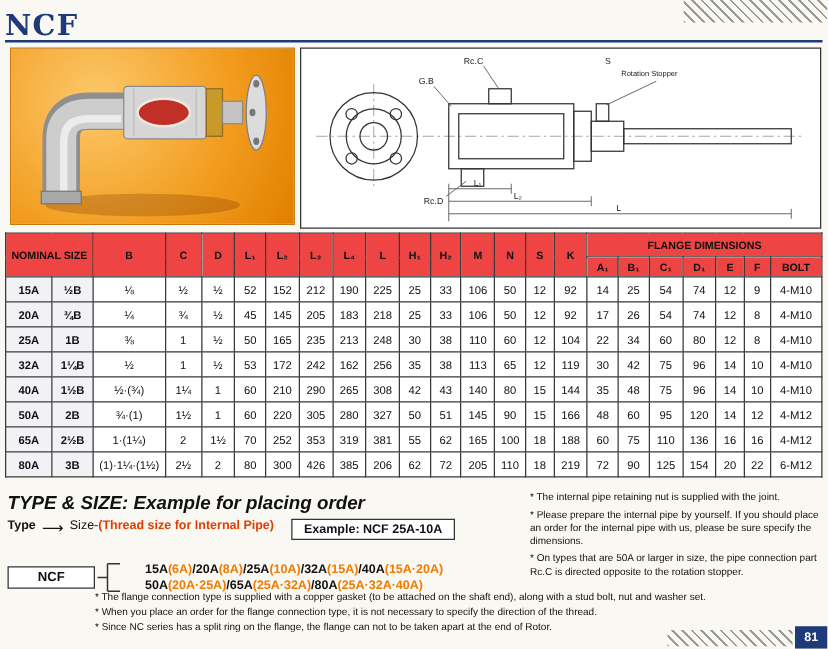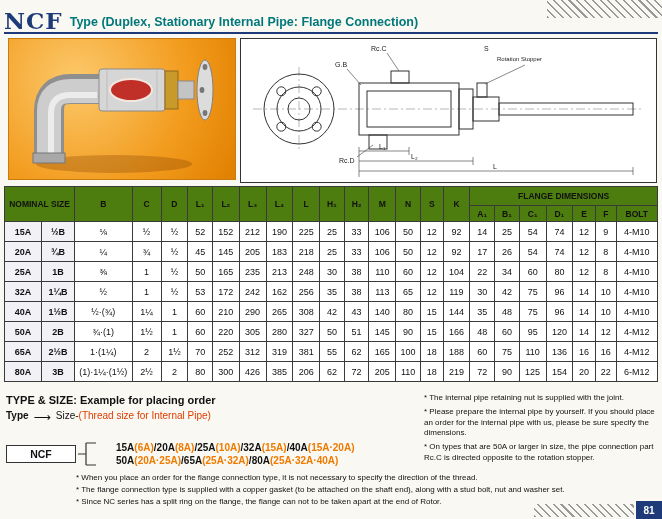--- a/index.html
+++ b/index.html
@@ -23,34 +23,34 @@
     border:1px solid #c87c10;}
   .drawing{position:absolute;left:240px;top:38px;width:415px;height:143px;
     background:#fff;border:1px solid #333;}
   .draw-svg text{font-size:7px;fill:#222;}
   .draw-svg text.small{font-size:6px;}
   
   .spec-table{position:absolute;left:4px;top:186px;width:654px;
     border-collapse:collapse;table-layout:fixed;font-size:9px;}
   .spec-table th,.spec-table td{border:1px solid #3a3a3a;text-align:center;
     padding:0;overflow:hidden;white-space:nowrap;}
-  .spec-table th{background:#4d7c0f;font-weight:bold;font-size:8.5px;}
+  .spec-table th{background:#ef4444;font-weight:bold;font-size:8.5px;}
   .spec-table tr.h1 th{height:18px;}
   .spec-table tr.h2 th{height:15px;}
   .spec-table td{height:19px;background:#fff;}
   .spec-table td.nom{background:#f1f1f6;font-weight:bold;}
   
   .order{position:absolute;left:6px;top:394px;width:414px;}
-  .order-heading{font-weight:bold;font-size:11px;}
+  .order-heading{font-weight:bold;font-size:15px;font-style:italic;}
   .order-row{display:flex;margin-top:4px;font-size:10px;}
   .order-type{font-weight:bold;}
   .arrow{margin:0 5px;font-size:12px;}
   .size-label{font-weight:normal;}
   .accent{color:#ef7a00;}
-  .size-red{color:#e03c00;font-weight:normal;}
+  .size-red{color:#e03c00;font-weight:bold;}
   .example-box{border:1px solid #333;background:#fff;padding:2px 9px;
     font-weight:bold;font-size:10px;margin-left:14px;white-space:nowrap;}
   .ncf-row{display:flex;align-items:center;margin-top:8px;}
   .ncf-box{border:1.5px solid #333;background:#fff;width:68px;text-align:center;
     font-weight:bold;font-size:10.5px;padding:2px 0;}
   .size-lines{font-size:10px;font-weight:bold;}
   .size-line{margin:2px 16px;white-space:nowrap;}
   
   .notes-right{position:absolute;left:424px;top:393px;width:234px;
     font-size:8px;line-height:1.35;}
@@ -63,21 +63,20 @@
     background:repeating-linear-gradient(45deg,#9a9a9a 0 1.5px,transparent 1.5px 5.5px);}
   .page-num{position:absolute;right:0;bottom:0;width:26px;height:18px;
     background:#1f3a78;color:#fff;font-weight:bold;font-size:10px;
     display:flex;align-items:center;justify-content:center;}
 </style>
 </head>
 <body>
 
 <div class="header">
   <span class="code">NCF</span>
-  <span class="title">Type (Duplex, Stationary Internal Pipe: Flange Connection)</span>
 </div>
 <div class="hatch-top"></div>
 
 <div class="photo">
   <svg width="226" height="140" viewBox="0 0 226 140">
     <ellipse cx="105" cy="125" rx="78" ry="9" fill="rgba(120,55,0,0.28)"></ellipse>
     <path d="M40,122 L40,72 Q40,50 62,50 L92,50" fill="none" stroke="#8f8f8f" stroke-width="30"></path>
     <path d="M40,120 L40,72 Q40,52 62,52 L92,52" fill="none" stroke="#cdcdcd" stroke-width="24"></path>
     <path d="M42,116 L42,74 Q42,56 62,56 L88,56" fill="none" stroke="#ececec" stroke-width="6"></path>
     <rect x="24" y="114" width="32" height="10" fill="#a8a8a8" stroke="#777"></rect>
@@ -353,21 +352,21 @@
         <td>4-M12</td>
       </tr>
       <tr>
         <td class="nom">65A</td>
         <td class="nom">2½B</td>
         <td>1·(1¼)</td>
         <td>2</td>
         <td>1½</td>
         <td>70</td>
         <td>252</td>
-        <td>312</td>
+        <td>353</td>
         <td>319</td>
         <td>381</td>
         <td>55</td>
         <td>62</td>
         <td>165</td>
         <td>100</td>
         <td>18</td>
         <td>188</td>
         <td>60</td>
         <td>75</td>
@@ -405,39 +404,40 @@
     </tbody>
 </table>
 
 <div class="order">
   <div class="order-heading">TYPE &amp; SIZE: Example for placing order</div>
   <div class="order-row">
     <span class="order-type">Type</span>
     <span class="arrow">⟶</span>
     <span class="size-label">Size-</span>
     <span class="size-red">(Thread size for Internal Pipe)</span>
+    <span class="example-box">Example: NCF 25A-10A</span>
   </div>
   <div class="ncf-row">
     <div class="ncf-box">NCF</div>
     <svg width="24" height="44" viewBox="0 0 24 44">
       <path d="M2,22 H10 M10,11 V33 M10,11 H20 M10,33 H20" stroke="#333" stroke-width="1.2" fill="none"></path>
     </svg>
     <div class="size-lines">
       <div class="size-line"><span>15A</span><span class="accent">(6A)</span><span>/20A</span><span class="accent">(8A)</span><span>/25A</span><span class="accent">(10A)</span><span>/32A</span><span class="accent">(15A)</span><span>/40A</span><span class="accent">(15A·20A)</span></div>
       <div class="size-line"><span>50A</span><span class="accent">(20A·25A)</span><span>/65A</span><span class="accent">(25A·32A)</span><span>/80A</span><span class="accent">(25A·32A·40A)</span></div>
     </div>
   </div>
 </div>
 
 <div class="notes-right">
   <p>* The internal pipe retaining nut is supplied with the joint.</p>
   <p>* Please prepare the internal pipe by yourself. If you should place an order for the internal pipe with us, please be sure specify the dimensions.</p>
   <p>* On types that are 50A or larger in size, the pipe connection part Rc.C is directed opposite to the rotation stopper.</p>
 </div>
 
 <div class="notes-bottom">
+  <p>* The flange connection type is supplied with a copper gasket (to be attached on the shaft end), along with a stud bolt, nut and washer set.</p>
   <p>* When you place an order for the flange connection type, it is not necessary to specify the direction of the thread.</p>
-  <p>* The flange connection type is supplied with a copper gasket (to be attached on the shaft end), along with a stud bolt, nut and washer set.</p>
   <p>* Since NC series has a split ring on the flange, the flange can not to be taken apart at the end of Rotor.</p>
 </div>
 
 <div class="hatch-bottom"></div>
 <div class="page-num">81</div>
 
 </body></html>

